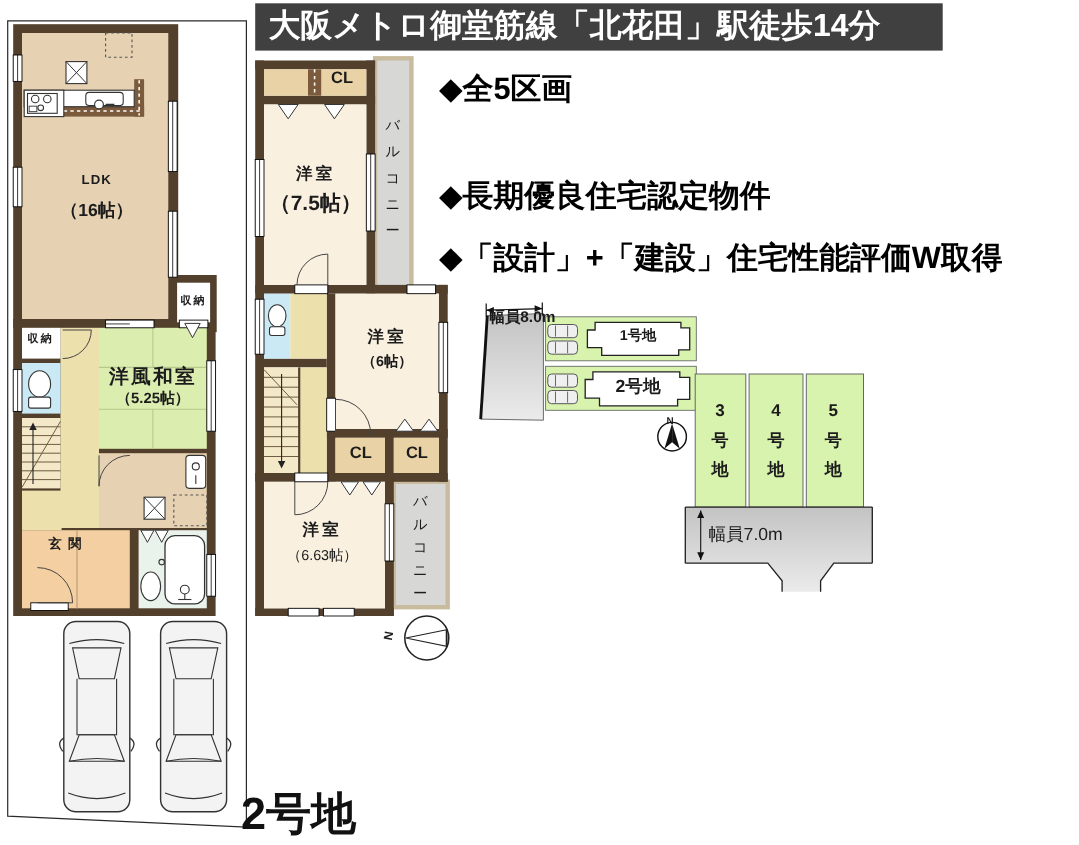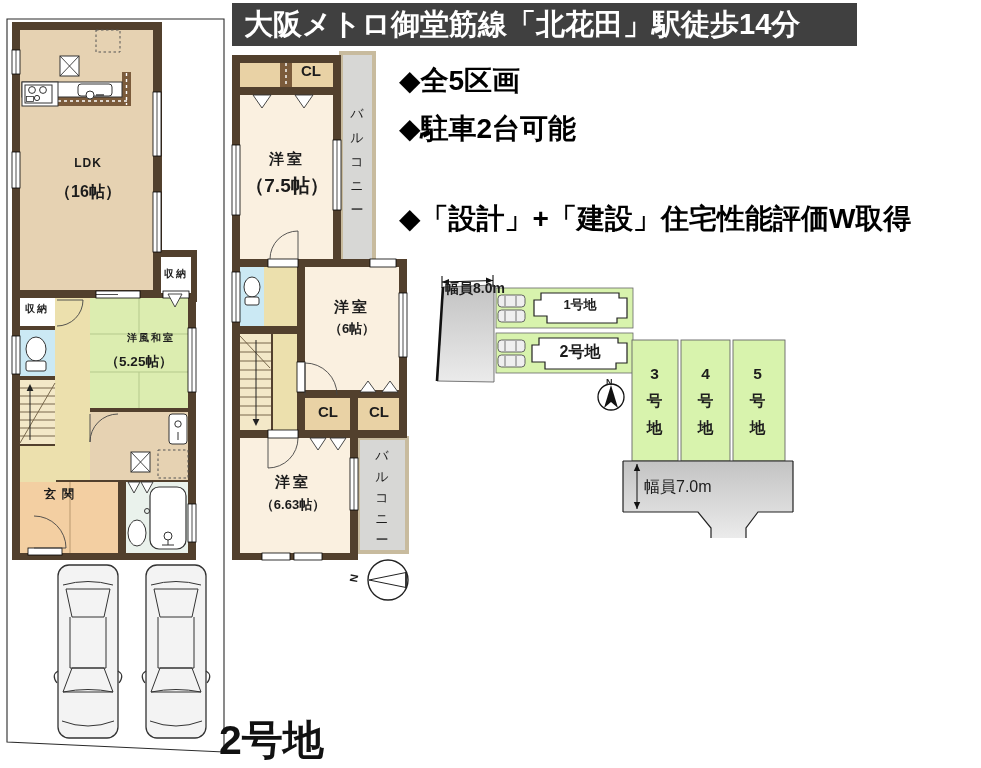--- a/index.html
+++ b/index.html
@@ -306,41 +306,41 @@
       <line x1="637" y1="464" x2="637" y2="509"></line>
       <polygon points="637,464 633.8,471 640.2,471" fill="#111" stroke="none"></polygon>
       <polygon points="637,509 633.8,502 640.2,502" fill="#111" stroke="none"></polygon>
     </g>
   </g>
 </svg>
 
 <div class="banner">大阪メトロ御堂筋線「北花田」駅徒歩14分</div>
 
 <div class="feat" style="top:62px">◆全5区画</div>
-<div class="feat" style="top:110px">◆駐車2台可能</div>
-<div class="feat" style="top:200px">◆「設計」+「建設」住宅性能評価W取得</div>
+<div class="feat" style="top:159px">◆長期優良住宅認定物件</div>
+<div class="feat" style="top:216px">◆「設計」+「建設」住宅性能評価W取得</div>
 
 <div class="lbl" style="left:48px;top:157px;width:80px;font-size:12px;font-weight:600;letter-spacing:1px">LDK</div>
 <div class="lbl" style="left:38px;top:183px;width:100px;font-size:16px;font-weight:600">（16帖）</div>
 <div class="lbl" style="left:158px;top:268px;width:36px;font-size:10px;font-weight:600;letter-spacing:2px">収納</div>
 <div class="lbl" style="left:18px;top:303px;width:38px;font-size:10px;font-weight:600;letter-spacing:2px">収納</div>
-<div class="lbl" style="left:100px;top:332px;width:102px;font-size:10px;font-weight:600;letter-spacing:2px">洋風和室</div>
+<div class="lbl" style="left:88px;top:332px;width:102px;font-size:18px;font-weight:600;letter-spacing:2px">洋風和室</div>
 <div class="lbl" style="left:88px;top:354px;width:102px;font-size:13.5px;font-weight:600">（5.25帖）</div>
 <div class="lbl" style="left:26px;top:488px;width:72px;font-size:12px;font-weight:600;letter-spacing:6px">玄関</div>
 
 <div class="lbl" style="left:294px;top:63px;width:34px;font-size:15px;font-weight:600">CL</div>
 <div class="lbl" style="left:246px;top:151px;width:82px;font-size:15px;font-weight:600;letter-spacing:3px">洋室</div>
 <div class="lbl" style="left:243px;top:175px;width:88px;font-size:19px;font-weight:600">（7.5帖）</div>
 <div class="lbl v" style="left:349px;top:102px;width:16px;font-size:13px;line-height:24px">バルコニー</div>
 <div class="lbl" style="left:311px;top:299px;width:82px;font-size:15px;font-weight:600;letter-spacing:3px">洋室</div>
 <div class="lbl" style="left:311px;top:322px;width:82px;font-size:13px;font-weight:600">（6帖）</div>
 <div class="lbl" style="left:311px;top:404px;width:34px;font-size:15px;font-weight:600">CL</div>
 <div class="lbl" style="left:362px;top:404px;width:34px;font-size:15px;font-weight:600">CL</div>
 <div class="lbl" style="left:252px;top:474px;width:82px;font-size:15px;font-weight:600;letter-spacing:3px">洋室</div>
-<div class="lbl" style="left:249px;top:498px;width:88px;font-size:13px;font-weight:700">（6.63帖）</div>
+<div class="lbl" style="left:249px;top:498px;width:88px;font-size:13px;font-weight:400">（6.63帖）</div>
 <div class="lbl v" style="left:374px;top:445px;width:16px;font-size:13px;line-height:21px">バルコニー</div>
 <div class="lbl" style="left:350px;top:572px;font-size:11px;font-weight:600;transform:rotate(-80deg)">N</div>
 
 <div class="lbl" style="left:445px;top:281px;font-size:14px;font-weight:bold">幅員8.0m</div>
 <div class="lbl" style="left:541px;top:298px;width:78px;font-size:13px;font-weight:bold">1号地</div>
 <div class="lbl" style="left:541px;top:343px;width:78px;font-size:16px;font-weight:bold">2号地</div>
 <div class="lbl v" style="left:646px;top:360px;width:17px;font-size:15.5px;font-weight:bold;line-height:27px">3号地</div>
 <div class="lbl v" style="left:697px;top:360px;width:17px;font-size:15.5px;font-weight:bold;line-height:27px">4号地</div>
 <div class="lbl v" style="left:749px;top:360px;width:17px;font-size:15.5px;font-weight:bold;line-height:27px">5号地</div>
 <div class="lbl" style="left:644px;top:478px;font-size:16px;font-weight:normal">幅員7.0m</div>

